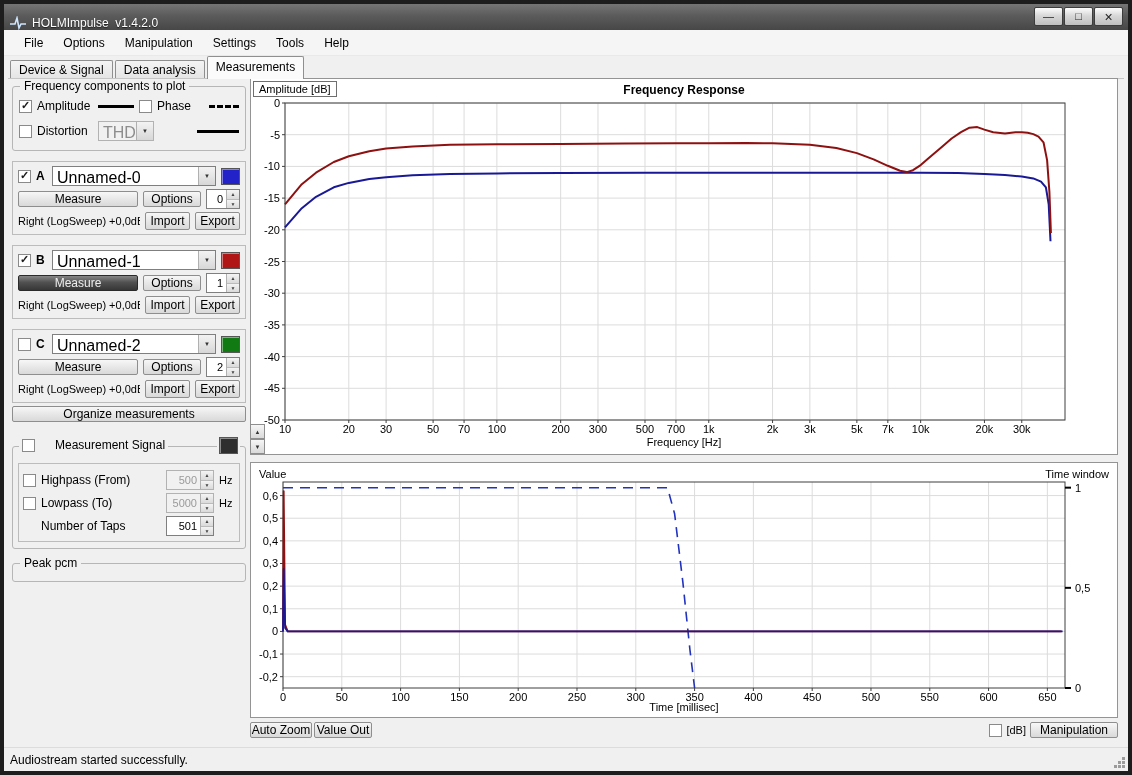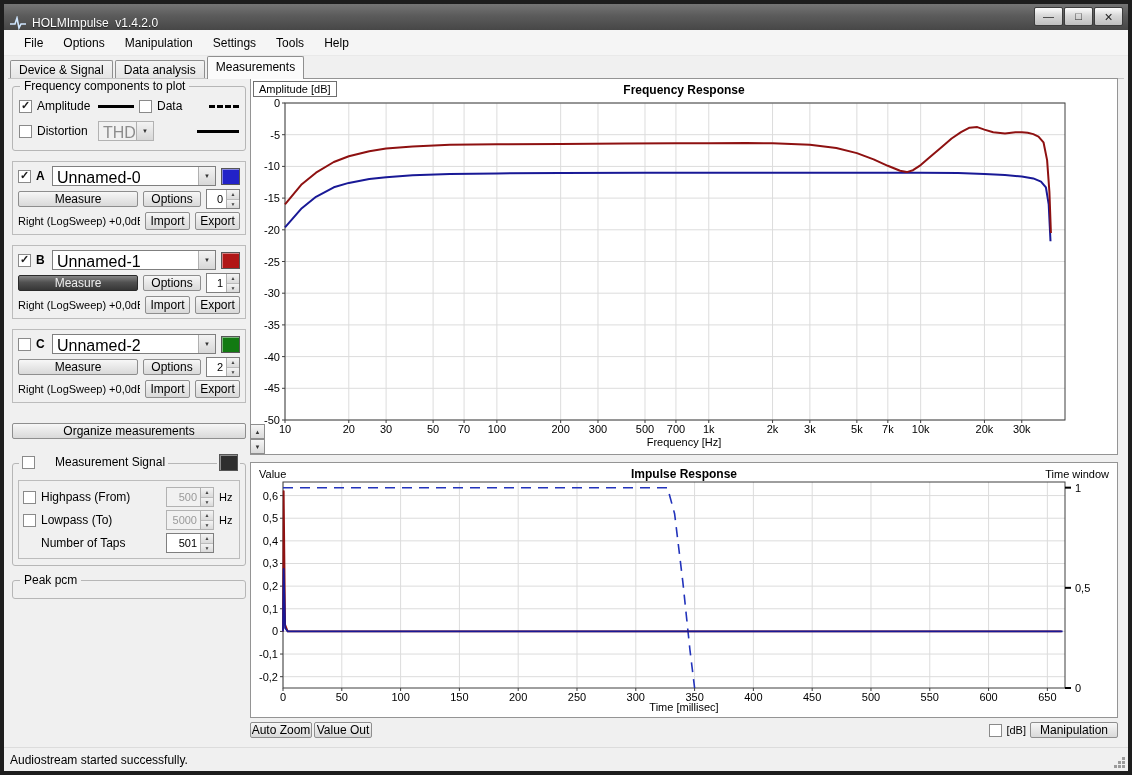--- a/index.html
+++ b/index.html
@@ -59,21 +59,21 @@
   .sidebar { position:absolute; left:8px; top:76px; width:234px; }
   .grp { position:relative; border:1px solid #b6b6b6; border-radius:3px; }
   .grp .legend { position:absolute; top:-8px; left:7px; background:#f0f0f0; padding:0 4px; font-size:12px; }
   .grp1 { margin-top:6px; padding:12px 6px 9px 6px; display:flex; flex-direction:column; gap:8px; }
   .row { display:flex; align-items:center; gap:5px; min-width:0; }
   .lsample { border-top:3px solid #000; height:0; flex:none; }
   .lsample.dashed { border-top-style:dashed; }
   .measbox { border:1px solid #bcbcbc; margin-top:10px; padding:4px 5px; display:flex; flex-direction:column; gap:3px; }
   .measbox .letter { width:11px; font-weight:bold; flex:none; }
   .src { flex:1; font-size:11px; white-space:nowrap; overflow:hidden; }
-  .organize { margin-top:20px; width:100%; }
+  .organize { margin-top:3px; width:100%; }
   .siggrp { margin-top:24px; padding:10px 5px 6px 5px; }
   .legend-cb { position:absolute; top:-9px; left:6px; background:#f0f0f0; padding:0 3px; display:flex; gap:20px; align-items:center; }
   .sig-swatch-wrap { position:absolute; top:-10px; right:5px; background:#f0f0f0; padding:0 2px; }
   .innergrp { border:1px solid #bcbcbc; margin-top:6px; padding:6px 4px 5px 4px; display:flex; flex-direction:column; gap:3px; }
   .peakgrp { margin-top:14px; padding:11px 5px 6px 5px; }
 
   
   .panel { position:absolute; background:#fff; border:1px solid #949494; }
   .panel-freq { left:246px; top:74px; width:868px; height:377px; }
   .panel-imp  { left:246px; top:458px; width:868px; height:256px; }
@@ -142,21 +142,21 @@
       <span class="legend">Frequency components to plot</span>
       <div class="row">
         <span class="cb">
             <span class="mark">✓</span>
           </span>
         <span style="width:56px">Amplitude</span>
         <span class="lsample" style="width:36px"></span>
         <span class="cb">
             <span class="mark"></span>
           </span>
-        <span>Data</span>
+        <span>Phase</span>
         <span class="lsample dashed" style="width:30px;margin-left:auto"></span>
       </div>
       <div class="row">
         <span class="cb">
             <span class="mark"></span>
           </span>
         <span style="width:56px">Distortion</span>
         <div class="dd disabled" style="width:56px">
           <span class="val">THD</span>
           <span class="arrow">▼</span>
@@ -411,21 +411,20 @@
     <div class="xlabel" style="top:357px">Frequency [Hz]</div>
   </div>
 
   <div class="updown">
     <div class="udbtn">▲</div>
     <div class="udbtn">▼</div>
   </div>
 
   <div class="panel panel-imp">
     <div class="corner-label" style="left:8px">Value</div>
-    <div class="chart-title">Impulse Response</div>
     <div class="corner-label" style="right:8px">Time window</div>
     <svg id="imp-svg" class="chart-svg" width="866" height="254">
         <line x1="32" y1="32.582417582417605" x2="814" y2="32.582417582417605" stroke="#dcdcdc" stroke-width="1"></line>
         <line x1="32" y1="55.21978021978023" x2="814" y2="55.21978021978023" stroke="#dcdcdc" stroke-width="1"></line>
         <line x1="32" y1="77.85714285714286" x2="814" y2="77.85714285714286" stroke="#dcdcdc" stroke-width="1"></line>
         <line x1="32" y1="100.49450549450547" x2="814" y2="100.49450549450547" stroke="#dcdcdc" stroke-width="1"></line>
         <line x1="32" y1="123.13186813186813" x2="814" y2="123.13186813186813" stroke="#dcdcdc" stroke-width="1"></line>
         <line x1="32" y1="145.76923076923077" x2="814" y2="145.76923076923077" stroke="#dcdcdc" stroke-width="1"></line>
         <line x1="32" y1="168.4065934065934" x2="814" y2="168.4065934065934" stroke="#dcdcdc" stroke-width="1"></line>
         <line x1="32" y1="191.04395604395603" x2="814" y2="191.04395604395603" stroke="#dcdcdc" stroke-width="1"></line>

